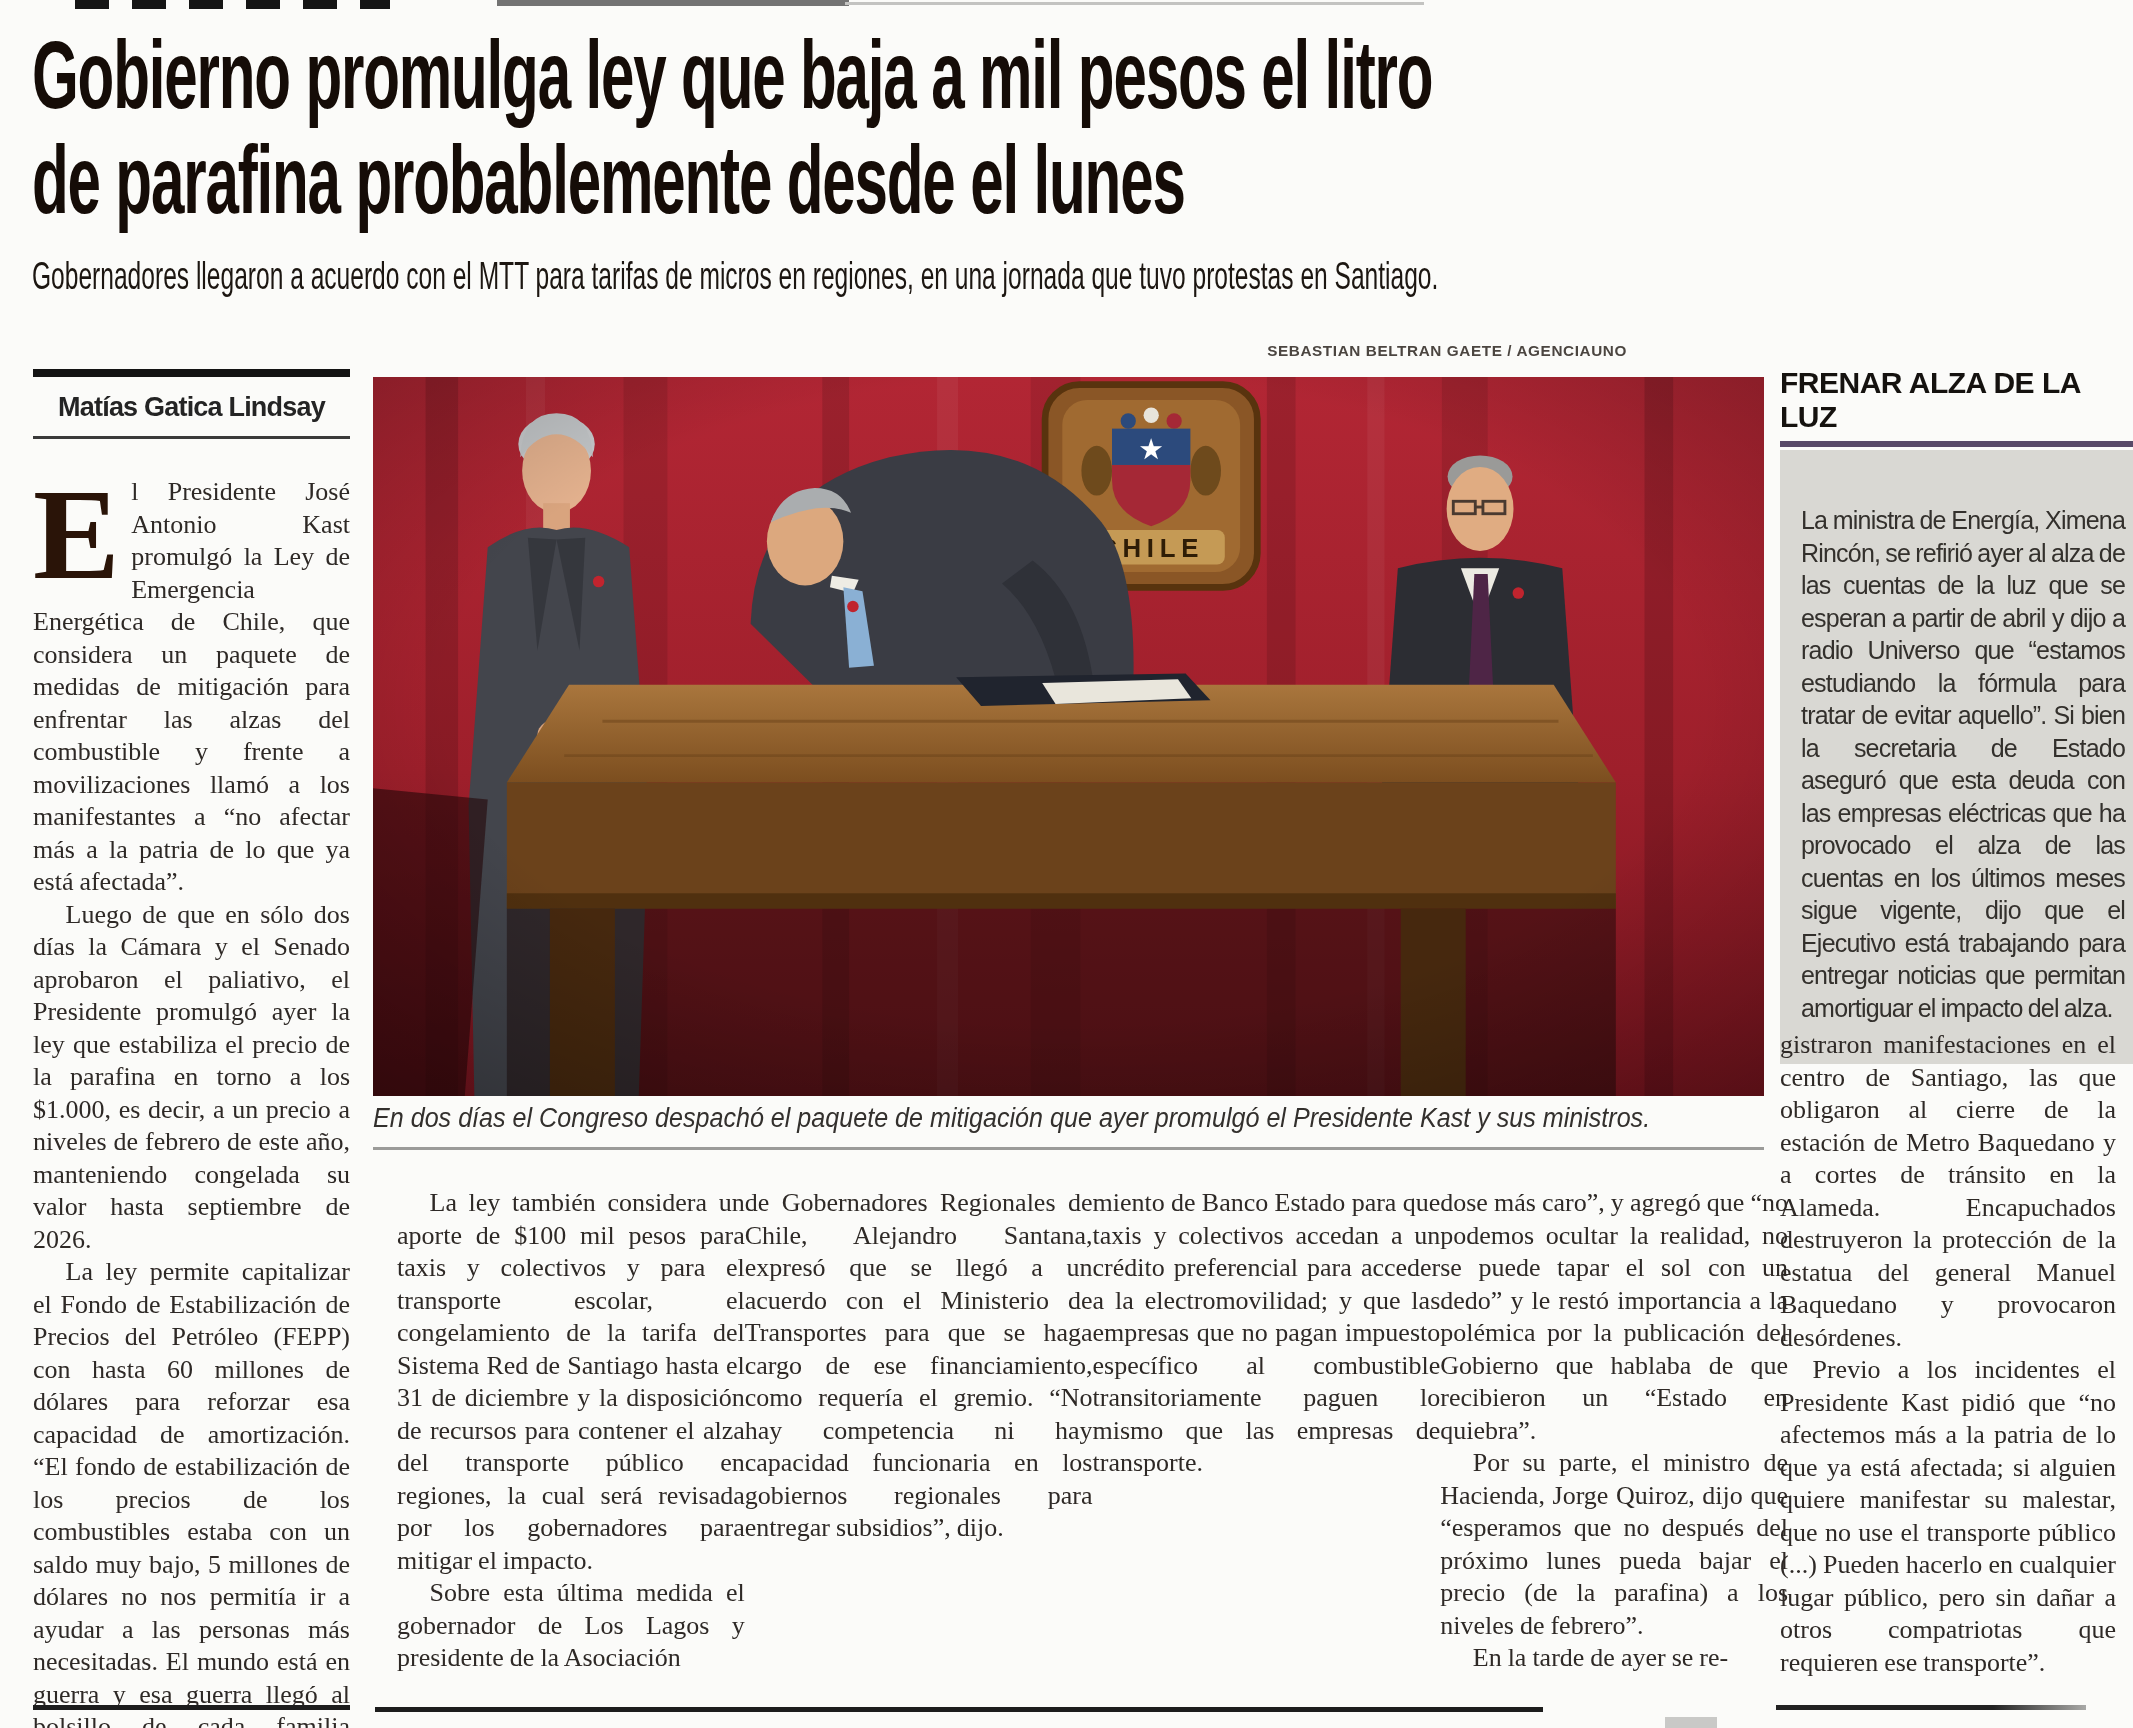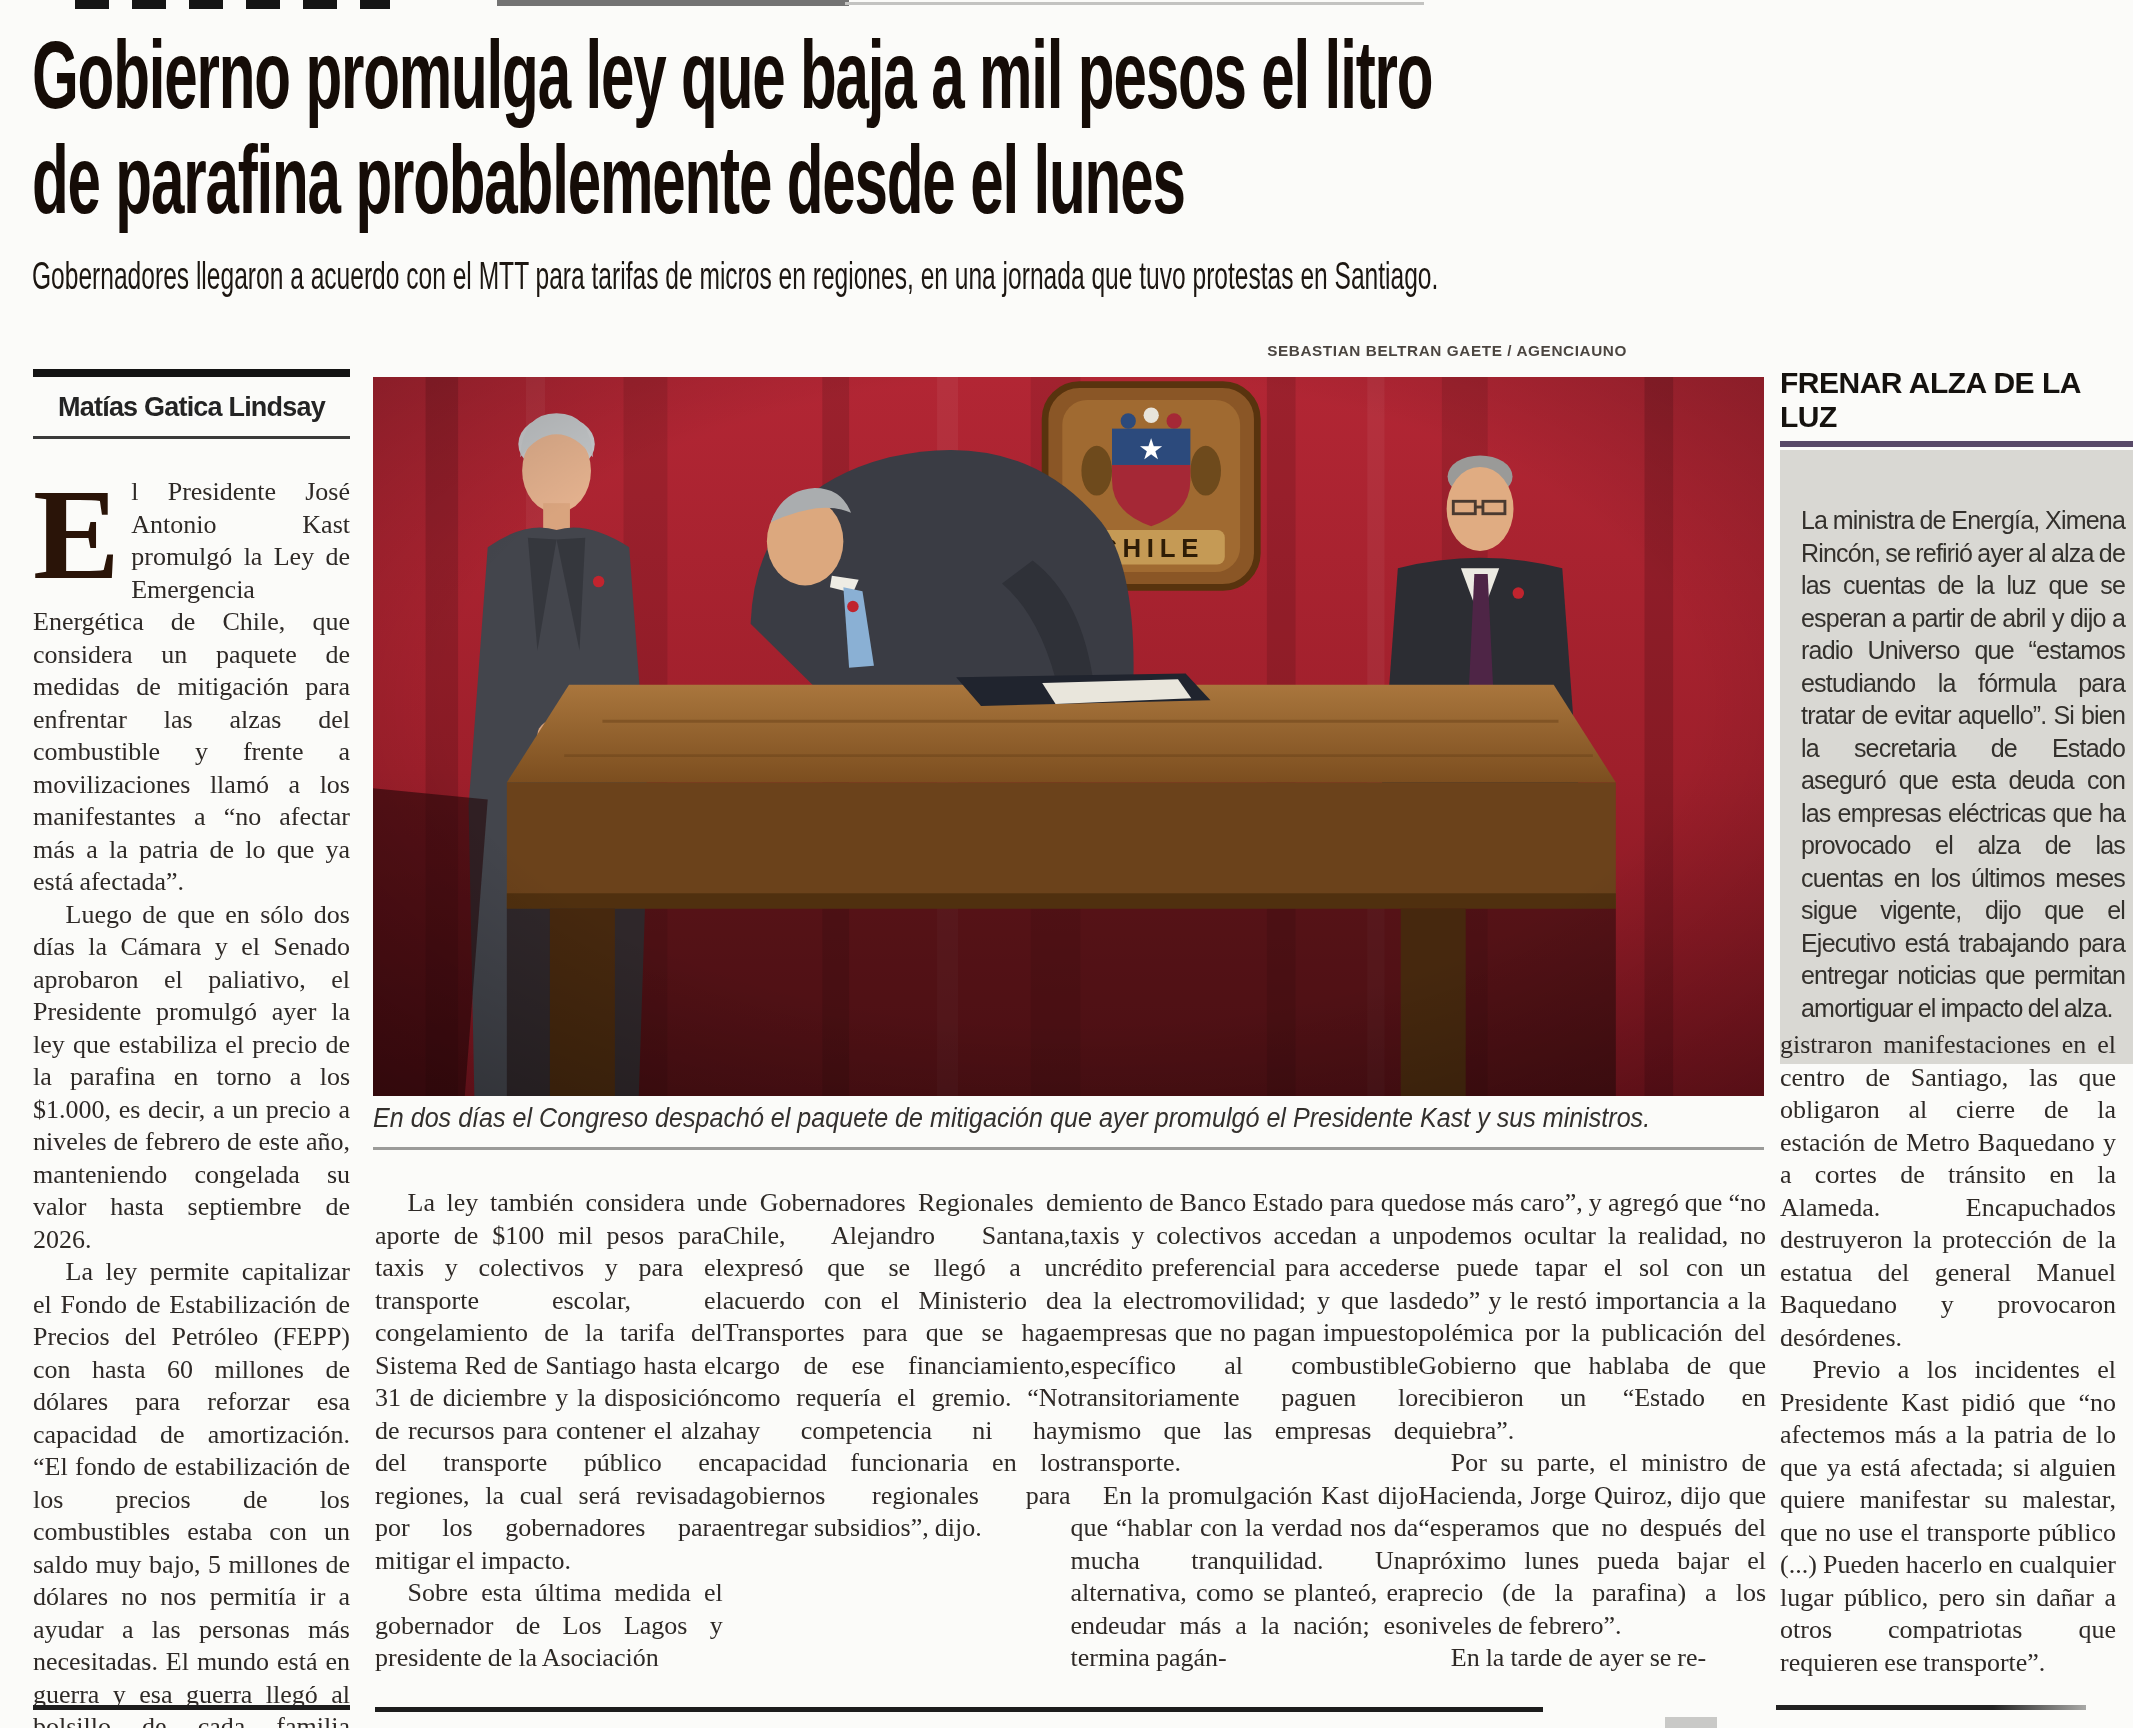--- a/index.html
+++ b/index.html
@@ -55,21 +55,21 @@
   .sidebar { position:absolute; left:1780px; top:366px; width:354px; }
   .sidebar-title { font-family:"Liberation Sans", sans-serif; font-weight:800; font-size:30px;
     letter-spacing:-0.5px; color:#15120f; }
   .sidebar-rule { height:6.7px; background:#584a68; margin-top:6.7px; }
   .sidebar-box { background:#d9d8d3; margin-top:2.9px; padding:54px 9px 40px 21px; }
   .sidebar-box p { font-family:"Liberation Sans", sans-serif; font-size:25px; line-height:32.5px;
     color:#33302c; text-align:justify; margin:0; letter-spacing:-0.8px; word-spacing:-1px; }
 
   .col-right { position:absolute; left:1780px; top:1029px; width:336px; }
 
-  .bottom-cols { position:absolute; left:375px; top:1187px; width:1391px; display:flex; }
+  .bottom-cols { position:absolute; left:397px; top:1187px; width:1391px; display:flex; }
   .bottom-col { flex:1; min-width:0; }
 
   .rule-bottom-left   { position:absolute; left:33px;   top:1705px; width:317px;  height:4.8px; background:#1d1d1d; }
   .rule-bottom-center { position:absolute; left:375px;  top:1707px; width:1168px; height:4.8px; background:#1d1d1d; }
   .rule-bottom-right  { position:absolute; left:1776px; top:1705px; width:310px;  height:4.8px;
     background:linear-gradient(90deg,#222 70%, #a9a9a7); }
   .corner-gray { position:absolute; left:1665px; top:1717px; width:52px; height:11.5px; background:#c9c9c7; }
 </style>
 </head>
 <body>
@@ -221,21 +221,20 @@
   <div class="bottom-cols">
     <div class="bottom-col body-text">
       <p class="indent">La ley también considera un aporte de $100 mil pesos para taxis y colectivos y para el transporte escolar, el congelamiento de la tarifa del Sistema Red de Santiago hasta el 31 de diciembre y la disposición de recursos para contener el alza del transporte público en regiones, la cual será revisada por los gobernadores para mitigar el impacto.</p>
       <p class="indent">Sobre esta última medida el gobernador de Los Lagos y presidente de la Asociación</p>
     </div>
     <div class="bottom-col body-text">
       <p>de Gobernadores Regionales de Chile, Alejandro Santana, expresó que se llegó a un acuerdo con el Ministerio de Transportes para que se haga cargo de ese financiamiento, como requería el gremio. “No hay competencia ni hay capacidad funcionaria en los gobiernos regionales para entregar subsidios”, dijo.</p>
     </div>
     <div class="bottom-col body-text">
       <p>miento de Banco Estado para que taxis y colectivos accedan a un crédito preferencial para acceder a la electromovilidad; y que las empresas que no pagan impuesto específico al combustible transitoriamente paguen lo mismo que las empresas de transporte.</p>
-      <p class="indent">En la promulgación Kast dijo que “hablar con la verdad nos da mucha tranquilidad. Una alternativa, como se planteó, era endeudar más a la nación; eso termina pagán-</p>
     </div>
     <div class="bottom-col body-text">
       <p>dose más caro”, y agregó que “no podemos ocultar la realidad, no se puede tapar el sol con un dedo” y le restó importancia a la polémica por la publicación del Gobierno que hablaba de que recibieron un “Estado en quiebra”.</p>
       <p class="indent">Por su parte, el ministro de Hacienda, Jorge Quiroz, dijo que “esperamos que no después del próximo lunes pueda bajar el precio (de la parafina) a los niveles de febrero”.</p>
       <p class="indent">En la tarde de ayer se re-</p>
     </div>
   </div>
 
   <div class="rule-bottom-left"></div>
   <div class="rule-bottom-center"></div>

